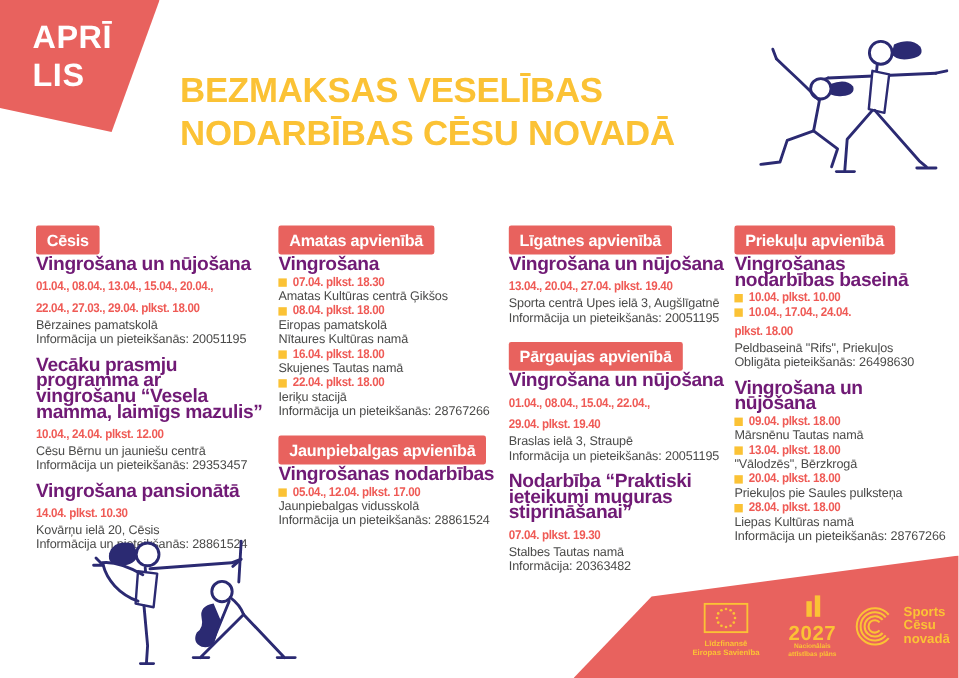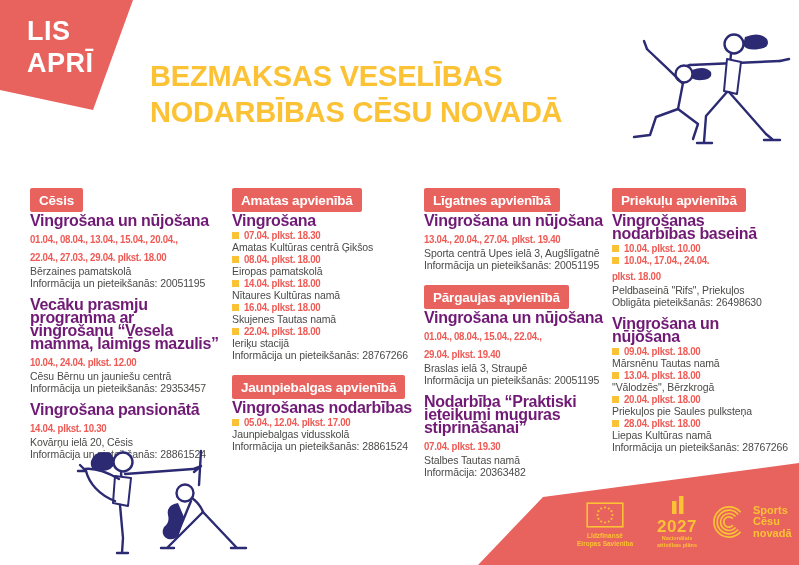--- a/index.html
+++ b/index.html
@@ -70,22 +70,22 @@
   .logo-nap .year { font-size:17px; font-weight:bold; line-height:16px; letter-spacing:.5px; }
   .logo-nap .tiny { font-size:5.5px; line-height:6.5px; font-weight:bold; }
   .logo-sports { left:262px; top:53px; width:110px; display:flex; align-items:center; text-align:left; }
   .logo-sports .stext { margin-left:7px; font-size:11px; font-weight:bold; line-height:11.5px; }
 </style>
 </head>
 <body>
 
 <div class="month-box">
   <div class="month-text">
+    <div class="mline">APRĪ</div>
     <div class="mline">LIS</div>
-    <div class="mline">APRĪ</div>
   </div>
 </div>
 
 <div class="poster-title">
   <div>BEZMAKSAS VESELĪBAS</div>
   <div>NODARBĪBAS CĒSU NOVADĀ</div>
 </div>
 
 <svg class="illu-top" width="200" height="152" viewBox="0 0 200 152" fill="none" stroke="#2B2A72" stroke-width="2.4" stroke-linecap="round" stroke-linejoin="round">
 
@@ -142,24 +142,20 @@
       <div class="date bulleted">
           <span class="sq"></span>
           <span class="dtext">07.04. plkst. 18.30</span>
         </div>
       <div class="detail">Amatas Kultūras centrā Ģikšos</div>
       <div class="date bulleted">
           <span class="sq"></span>
           <span class="dtext">08.04. plkst. 18.00</span>
         </div>
       <div class="detail">Eiropas pamatskolā</div>
-      <div class="date bulleted">
-          <span class="sq"></span>
-          <span class="dtext">14.04. plkst. 18.00</span>
-        </div>
       <div class="detail">Nītaures Kultūras namā</div>
       <div class="date bulleted">
           <span class="sq"></span>
           <span class="dtext">16.04. plkst. 18.00</span>
         </div>
       <div class="detail">Skujenes Tautas namā</div>
       <div class="date bulleted">
           <span class="sq"></span>
           <span class="dtext">22.04. plkst. 18.00</span>
         </div>

